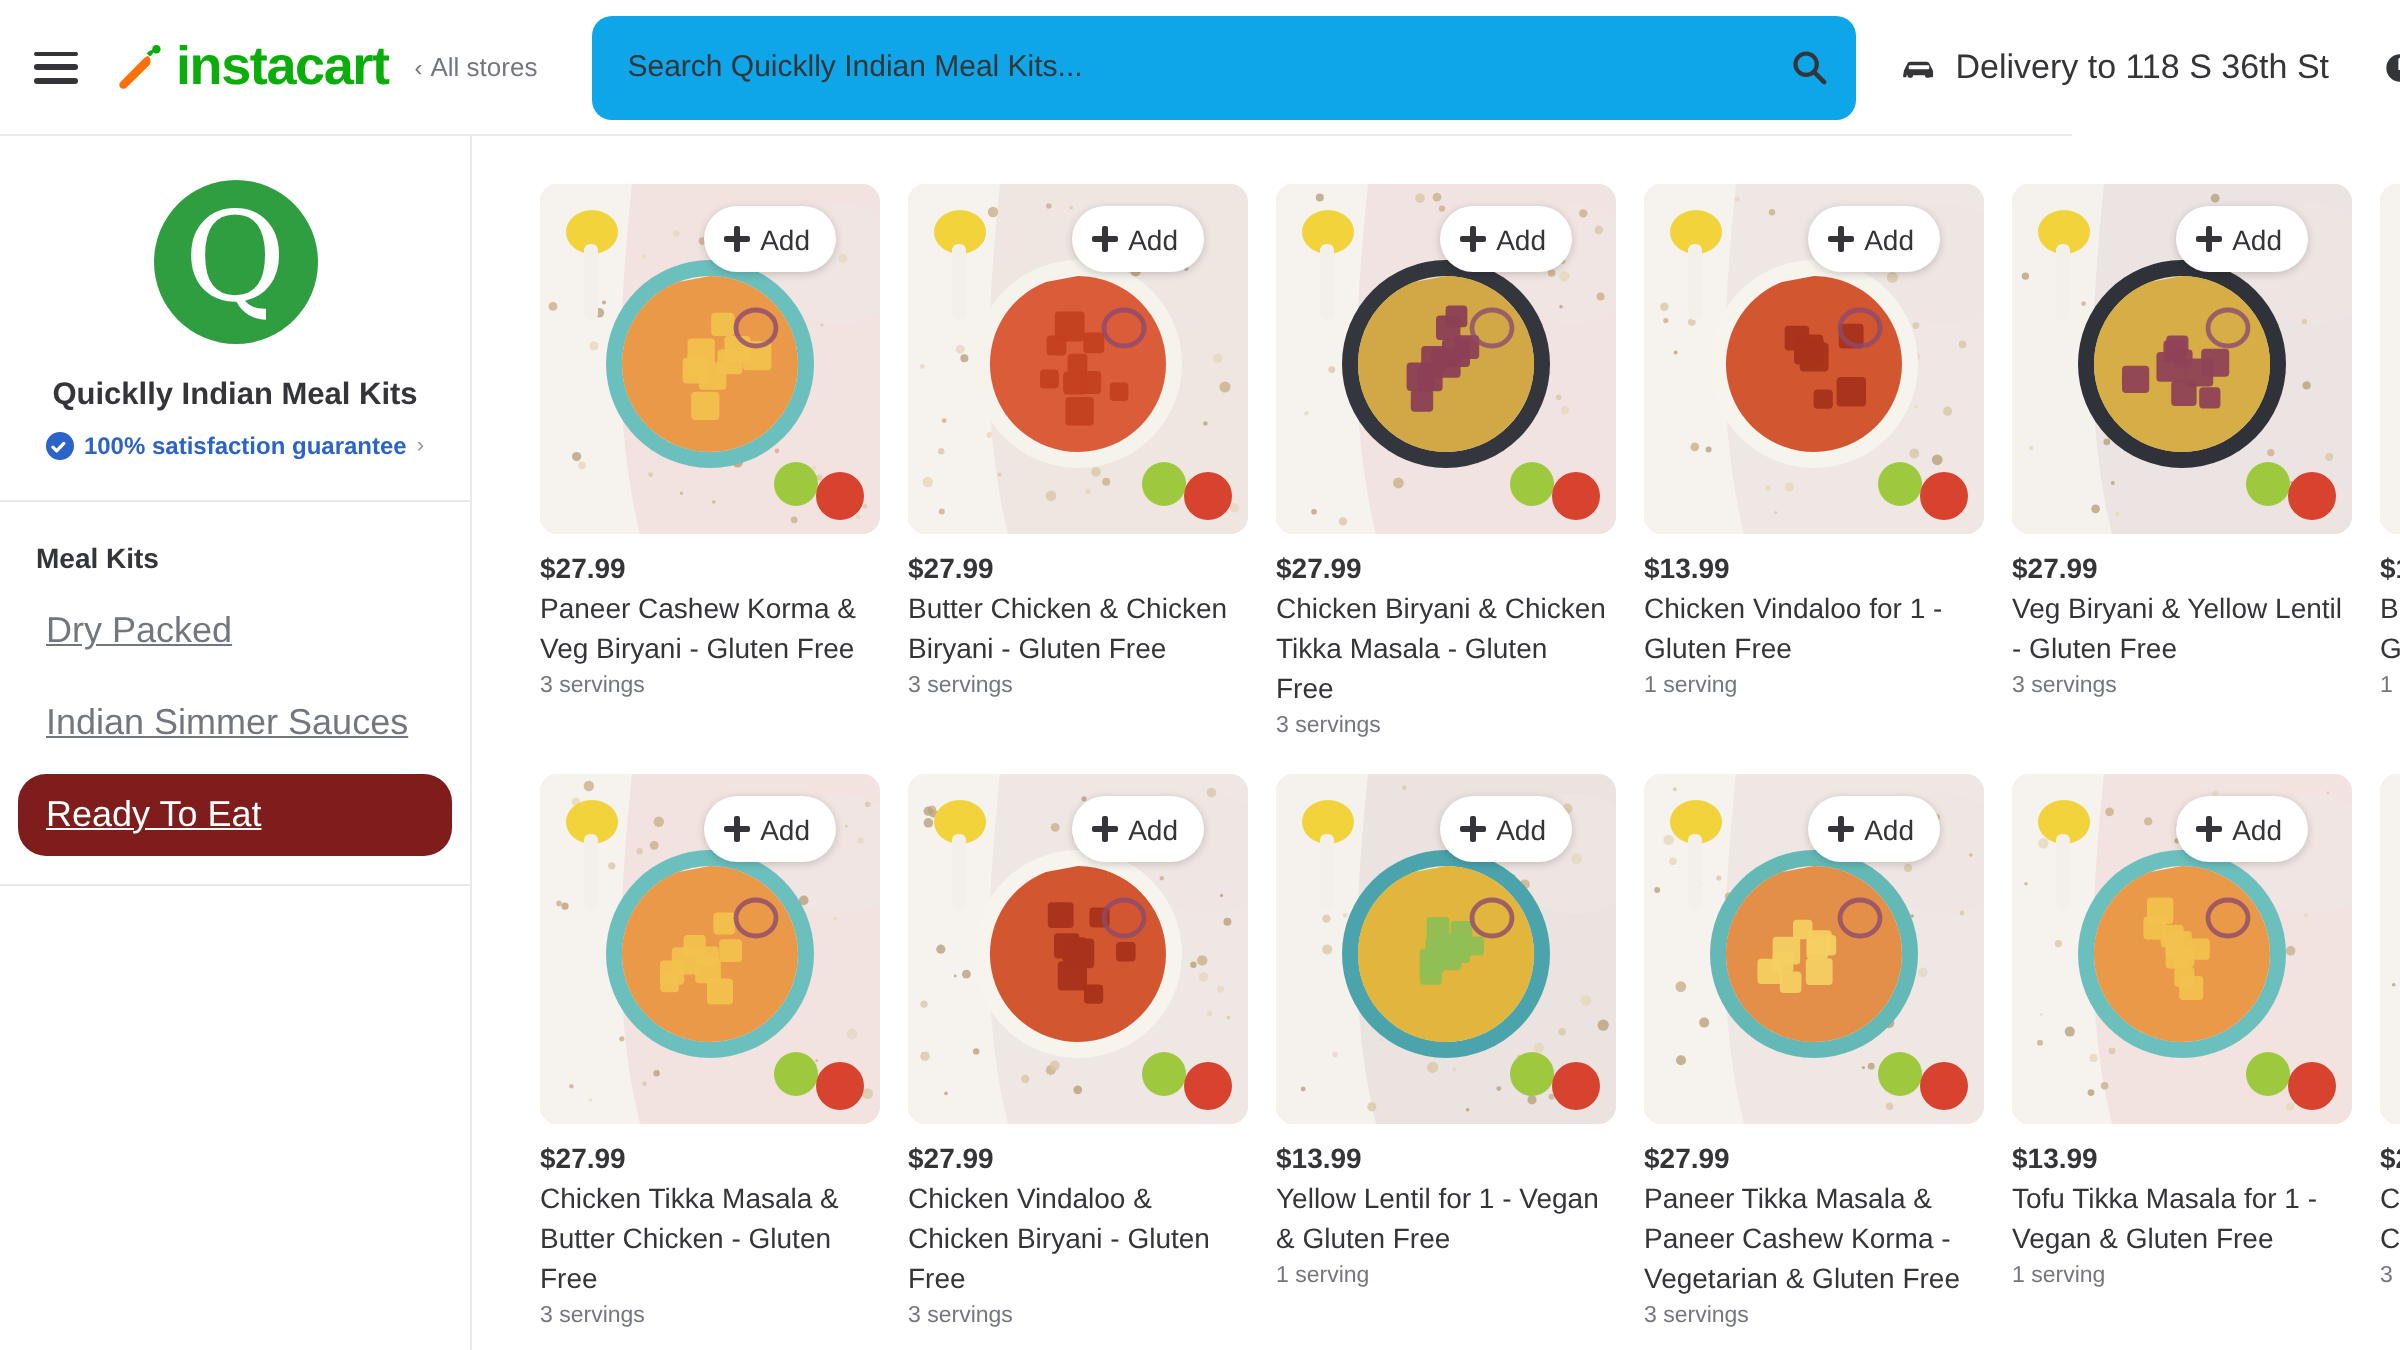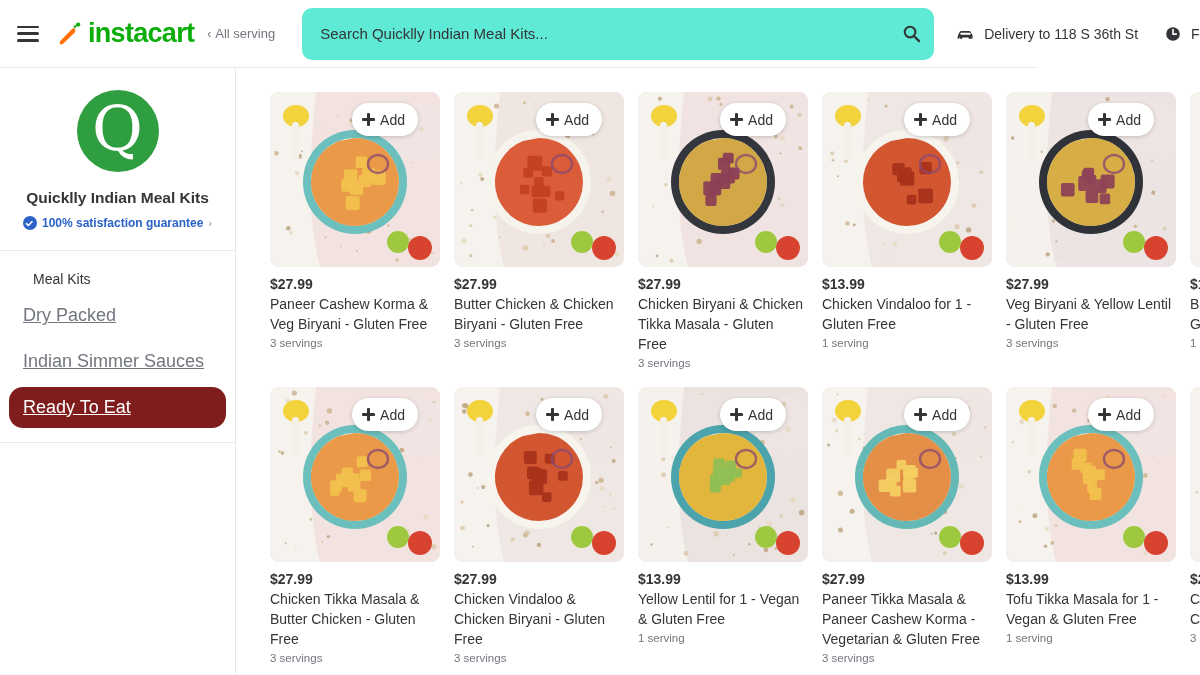--- a/index.html
+++ b/index.html
@@ -37,40 +37,40 @@
   .allstores {
     display: flex; align-items: center; gap: 4px;
     margin-left: 13px; color: #72767e; font-size: 13px;
     cursor: pointer; flex: none;
   }
   .allstores .chev { font-size: 12px; color: #72767e; }
 
   .searchwrap {
     margin-left: 27px;
     width: 632px; height: 52px;
-    background: #5eead4; border-radius: 10px;
+    background: #0ea5e9; border-radius: 10px;
     display: flex; align-items: center; flex: none;
     cursor: text;
   }
   .searchinput {
     flex: 1; border: none; background: transparent; outline: none;
     font-family: "Liberation Sans", sans-serif;
     font-size: 15px; color: #343538;
     padding: 0 10px 0 18px;
   }
   .searchinput::placeholder { color: #343538; opacity: 1; }
   .searchbtn {
     width: 46px; height: 52px; display: flex; align-items: center;
     justify-content: center; background: none; border: none; cursor: pointer;
   }
 
   .hdr-meta { display: flex; align-items: center; margin-left: 22px; flex: none; }
   .hdr-item {
     display: flex; align-items: center; gap: 9px;
-    font-size: 14px; color: #343538; cursor: pointer;
+    font-size: 17px; color: #343538; cursor: pointer;
     white-space: nowrap; margin-right: 26px;
   }
 
   
   .sidebar {
     position: absolute; top: 68px; left: 0;
     width: 236px; height: 607px;
     background: #fff;
     border-right: 1px solid #e8e9eb;
     overflow: hidden;
@@ -101,22 +101,22 @@
 
   .navlist { padding: 14px 0 10px; border-bottom: 1px solid #e8e9eb; }
   .navrow {
     display: flex; align-items: center; gap: 14px;
     padding: 10px 0 10px 20px; font-size: 15px; color: #343538;
     cursor: pointer;
   }
 
   .section { padding: 20px 0 0; }
   .section-title {
-    font-size: 14px; font-weight: 400; color: #343538;
-    padding: 0 0 4px 33px;
+    font-size: 14px; font-weight: 700; color: #343538;
+    padding: 0 0 4px 18px;
   }
   .subitem {
     font-size: 18px; color: #72767e;
     padding: 10px 14px; margin: 4px 9px;
     border-radius: 8px; cursor: pointer; line-height: 1.2; text-decoration: underline;
   }
   .subitem.active { background: #7f1d1d; color: #fff; font-weight: 400; border-radius: 14px; }
   .divider { height: 1px; background: #e8e9eb; margin: 14px 0 0; }
 
   
@@ -175,21 +175,21 @@
     <svg class="carrot" viewBox="0 0 26 26">
       <path d="M20.5 4.2c-1.6-.5-3.3.2-4.1 1.5l1.6 1.6c1.4-.8 2.1-2.4 1.6-4 0 0 .5.3.9.9z" fill="#0aad0a"></path>
       <circle cx="21.2" cy="3.6" r="2.1" fill="#0aad0a"></circle>
       <path d="M17.2 7.1c1.1 1.1 1.4 2.7.8 4.1L6.4 22.6c-1 1-2.4 1.1-3.2.3-.8-.8-.7-2.2.3-3.2L15 8.1c1-.6 1.6-1.3 2.2-1z" fill="#ff7009"></path>
     </svg>
     <div class="wordmark">instacart</div>
   </div>
 
   <div class="allstores">
     <span class="chev">‹</span>
-    <span>All serving</span>
+    <span>All stores</span>
   </div>
 
   <div class="searchwrap">
     <input class="searchinput" type="text" placeholder="Search Quicklly Indian Meal Kits..." style="">
     <button class="searchbtn">
       <svg width="19" height="19" viewBox="0 0 20 20">
         <circle cx="8.5" cy="8.5" r="5.6" fill="none" stroke="#343538" stroke-width="2.2"></circle>
         <line x1="12.6" y1="12.6" x2="18" y2="18" stroke="#343538" stroke-width="2.4" stroke-linecap="round"></line>
       </svg>
     </button>

